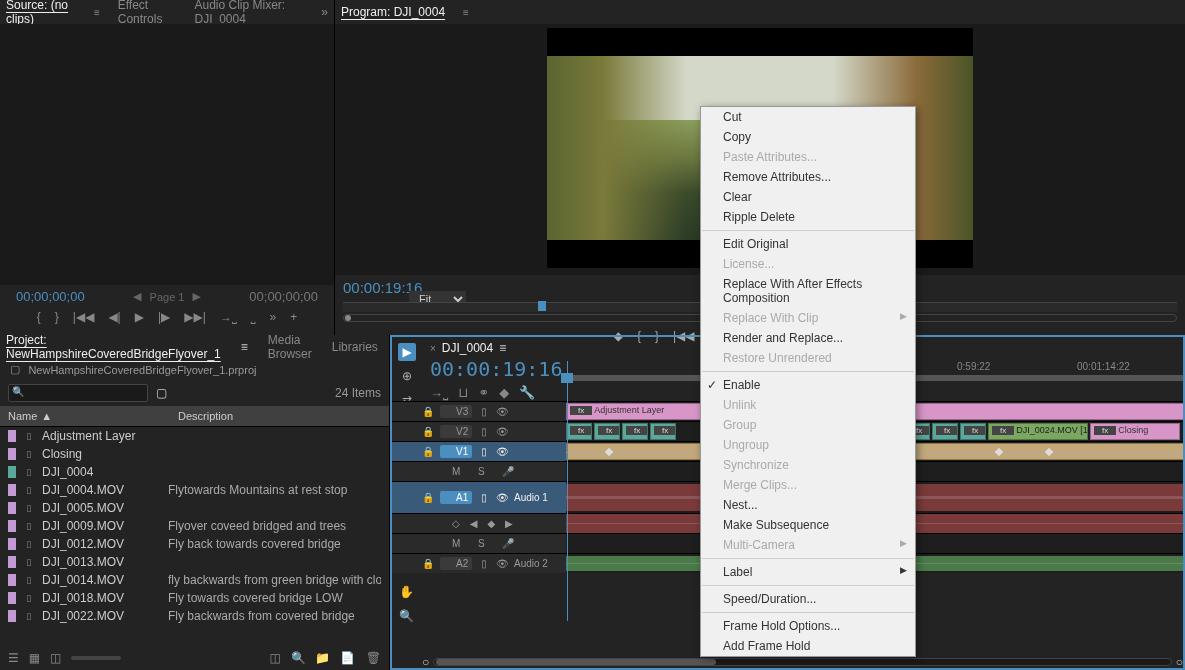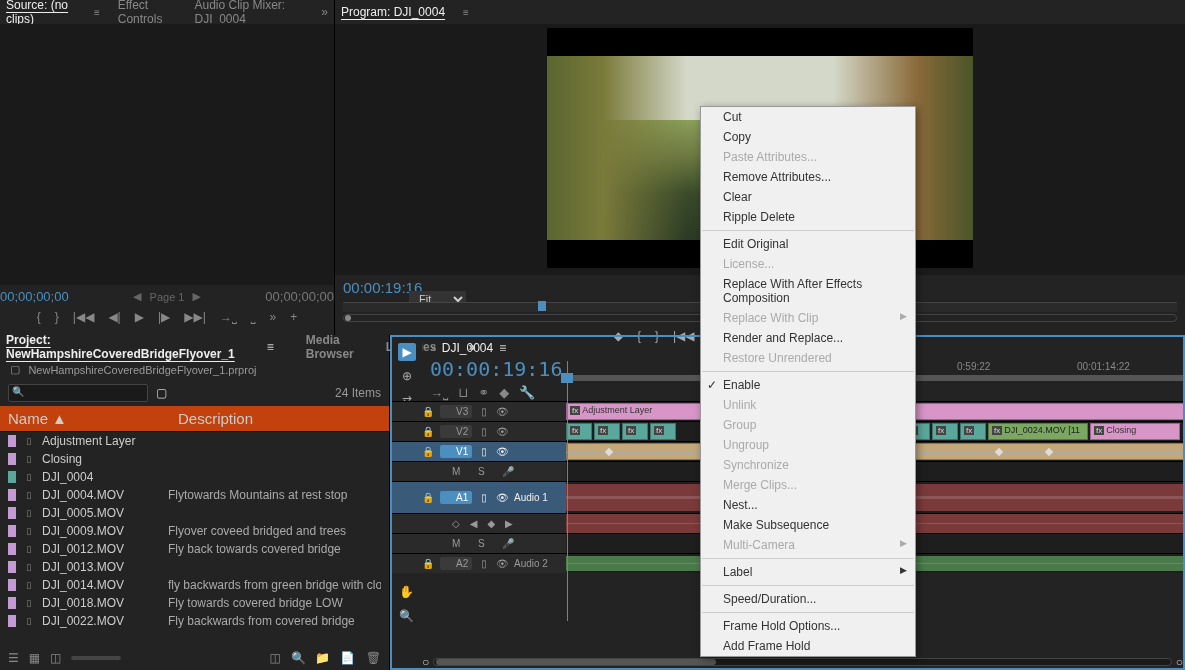--- a/index.html
+++ b/index.html
@@ -9,21 +9,21 @@
   .source-panel { width: 335px; border-right: 1px solid #000; display: flex; flex-direction: column; }
   .program-panel { flex: 1; display: flex; flex-direction: column; position: relative; }
   
   .panel-tabs { display: flex; align-items: center; height: 24px; padding: 2px 6px; gap: 18px; background: #232323; }
   .panel-tabs .tab { color: #888; cursor: pointer; }
   .panel-tabs .tab.active { color: #eee; text-decoration: underline; text-underline-offset: 3px; }
   .panel-tabs .menu-icon { color: #888; font-size: 10px; }
   .panel-tabs .chevrons { color: #888; margin-left: auto; }
   
   .source-body { flex: 1; background: #1a1a1a; position: relative; }
-  .source-footer { height: 50px; padding: 4px 0; }
+  .source-footer { height: 50px; padding: 4px 16px; }
   .tc-row { display: flex; justify-content: space-between; align-items: center; color: #777; font-size: 13px; }
   .tc-left { color: #4a8fbf; }
   .pager { display: flex; align-items: center; gap: 8px; color: #666; font-size: 11px; }
   .transport { display: flex; justify-content: center; gap: 14px; margin-top: 6px; color: #888; }
   .transport span { cursor: pointer; }
   
   .program-body { flex: 1; display: flex; justify-content: center; align-items: flex-start; padding-top: 4px; background: #1a1a1a; position: relative; }
   .video-frame { width: 426px; height: 240px; background: #000; display: flex; flex-direction: column; }
   .video-black-top { height: 28px; background: #000; }
   .video-black-bot { height: 28px; background: #000; }
@@ -38,31 +38,31 @@
   .prog-playhead { position: absolute; width: 8px; height: 10px; background: #4a8fbf; top: -2px; }
   .prog-scrub { margin-top: 2px; height: 8px; border: 1px solid #444; border-radius: 4px; position: relative; }
   .prog-scrub-dot { position: absolute; width: 6px; height: 6px; background: #888; border-radius: 50%; top: 0; left: 1px; }
   .prog-transport { display: flex; justify-content: center; gap: 14px; margin-top: 4px; color: #aaa; align-items: center; }
   .prog-transport span { cursor: pointer; }
   
   .bottom-panels { display: flex; height: 335px; }
   .project-panel { width: 390px; border-right: 1px solid #000; display: flex; flex-direction: column; }
   .timeline-panel { flex: 1; display: flex; position: relative; border: 2px solid #4a8fbf; }
   
-  .project-tabs { display: flex; align-items: center; height: 24px; padding: 2px 6px; gap: 32px; background: #232323; font-weight: bold; }
+  .project-tabs { display: flex; align-items: center; height: 24px; padding: 2px 6px; gap: 20px; background: #232323; }
   .project-tabs .tab { color: #888; }
   .project-tabs .tab.active { color: #eee; text-decoration: underline; text-underline-offset: 3px; }
   
   .proj-path { padding: 4px 10px; color: #999; font-size: 11px; display: flex; align-items: center; gap: 8px; }
   .proj-search-row { display: flex; align-items: center; padding: 4px 8px; gap: 8px; }
   .proj-search { width: 140px; height: 18px; background: #1a1a1a; border: 1px solid #444; border-radius: 2px; position: relative; }
   .proj-search::before { content: "🔍"; position: absolute; left: 3px; top: 1px; font-size: 10px; color: #666; }
   .proj-count { margin-left: auto; color: #999; }
   
-  .proj-header { display: flex; padding: 4px 8px; background: #c2410c; border-bottom: 1px solid #000; font-size: 15px; }
+  .proj-header { display: flex; padding: 4px 8px; background: #404040; border-bottom: 1px solid #000; font-size: 11px; }
   .proj-header .col-name { width: 170px; display: flex; align-items: center; gap: 4px; }
   .proj-header .col-desc { flex: 1; }
   
   .proj-list { flex: 1; overflow: hidden; }
   .proj-row { display: flex; align-items: center; padding: 2px 8px; height: 18px; gap: 6px; }
   .proj-row .color-chip { width: 8px; height: 12px; }
   .proj-row .type-icon { width: 14px; height: 12px; display: flex; align-items: center; justify-content: center; font-size: 9px; color: #888; }
   .proj-row .row-name { width: 120px; overflow: hidden; white-space: nowrap; }
   .proj-row .row-desc { flex: 1; overflow: hidden; white-space: nowrap; color: #aaa; }
   
@@ -97,21 +97,21 @@
   .track-head .lock, .track-head .toggle { width: 12px; text-align: center; }
   .track-head .trk-label { width: 32px; text-align: center; background: #3a3a3a; border-radius: 2px; padding: 1px 16px; }
   .track-head.selected .trk-label { background: #4a8fbf; color: #fff; }
   .track-content { flex: 1; background: #1e1e1e; position: relative; overflow: hidden; }
   
   .clip { position: absolute; top: 1px; bottom: 1px; font-size: 9px; padding: 1px 3px; overflow: hidden; white-space: nowrap; border: 1px solid rgba(0,0,0,0.3); }
   .clip.pink { background: #d896c8; color: #333; }
   .clip.teal { background: #5aa89c; color: #222; }
   .clip.green { background: #7aa860; color: #222; }
   .clip.tan { background: #c4a878; color: #333; }
-  .clip .fx { background: #444; color: #ddd; padding: 0 2px; margin-right: 2px; font-size: 8px; }
+  .clip .fx { background: #444; color: #ddd; padding: 0 8px; margin-right: 2px; font-size: 8px; }
   
   .audio-wave { position: absolute; top: 2px; bottom: 2px; left: 0; right: 0; background: #4a7a4a; }
   .audio-wave.red { background: #7a3a3a; }
   .audio-wave::after { content: ""; position: absolute; top: 45%; left: 0; right: 0; height: 10%; background: rgba(255,255,255,0.15); }
   
   .tl-scroll { position: absolute; bottom: 0; left: 30px; right: 0; height: 12px; display: flex; align-items: center; }
   .tl-scroll-track { flex: 1; height: 8px; background: #1a1a1a; border: 1px solid #444; border-radius: 4px; margin: 0 4px; position: relative; }
   .tl-scroll-thumb { position: absolute; height: 6px; background: #555; border-radius: 3px; top: 0; }
   
   

